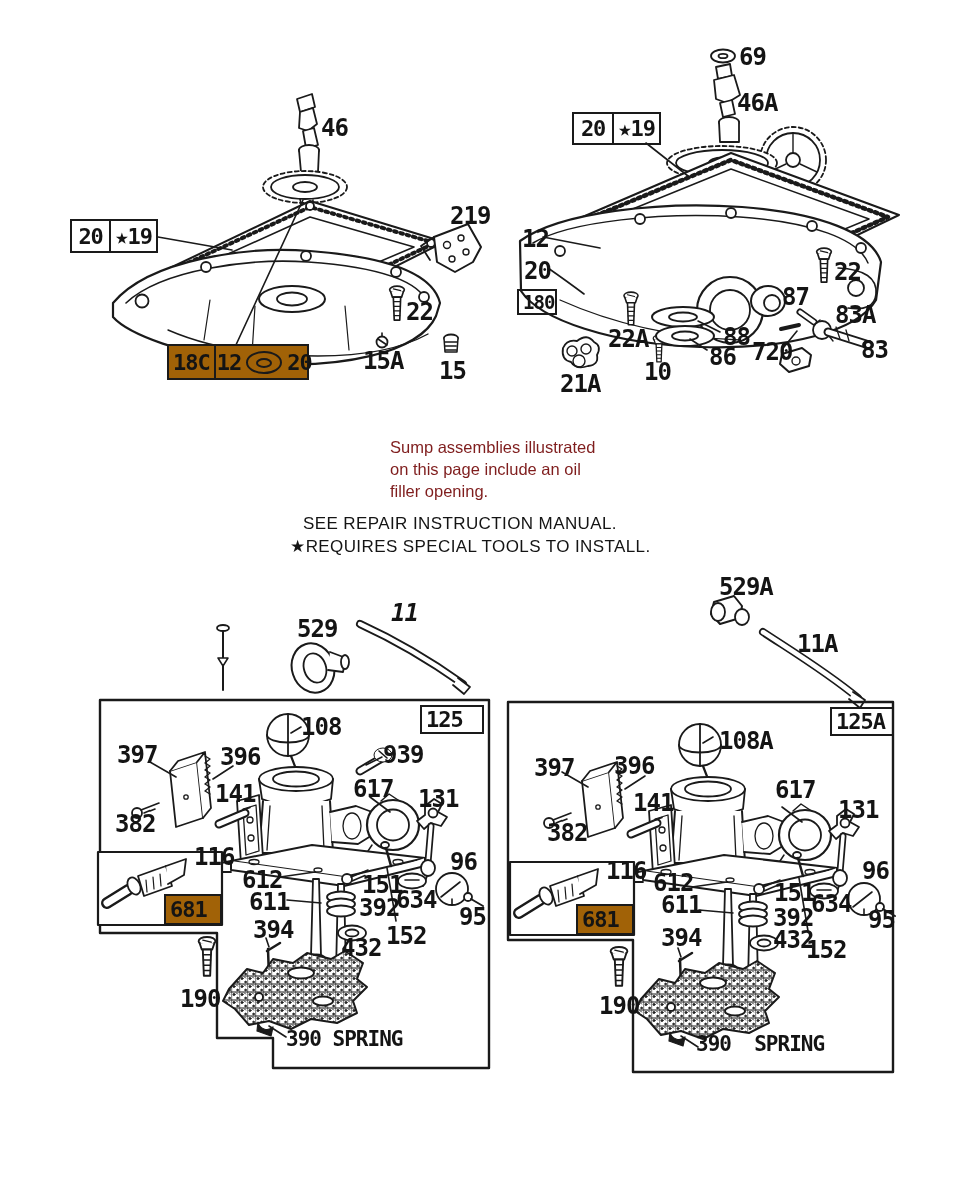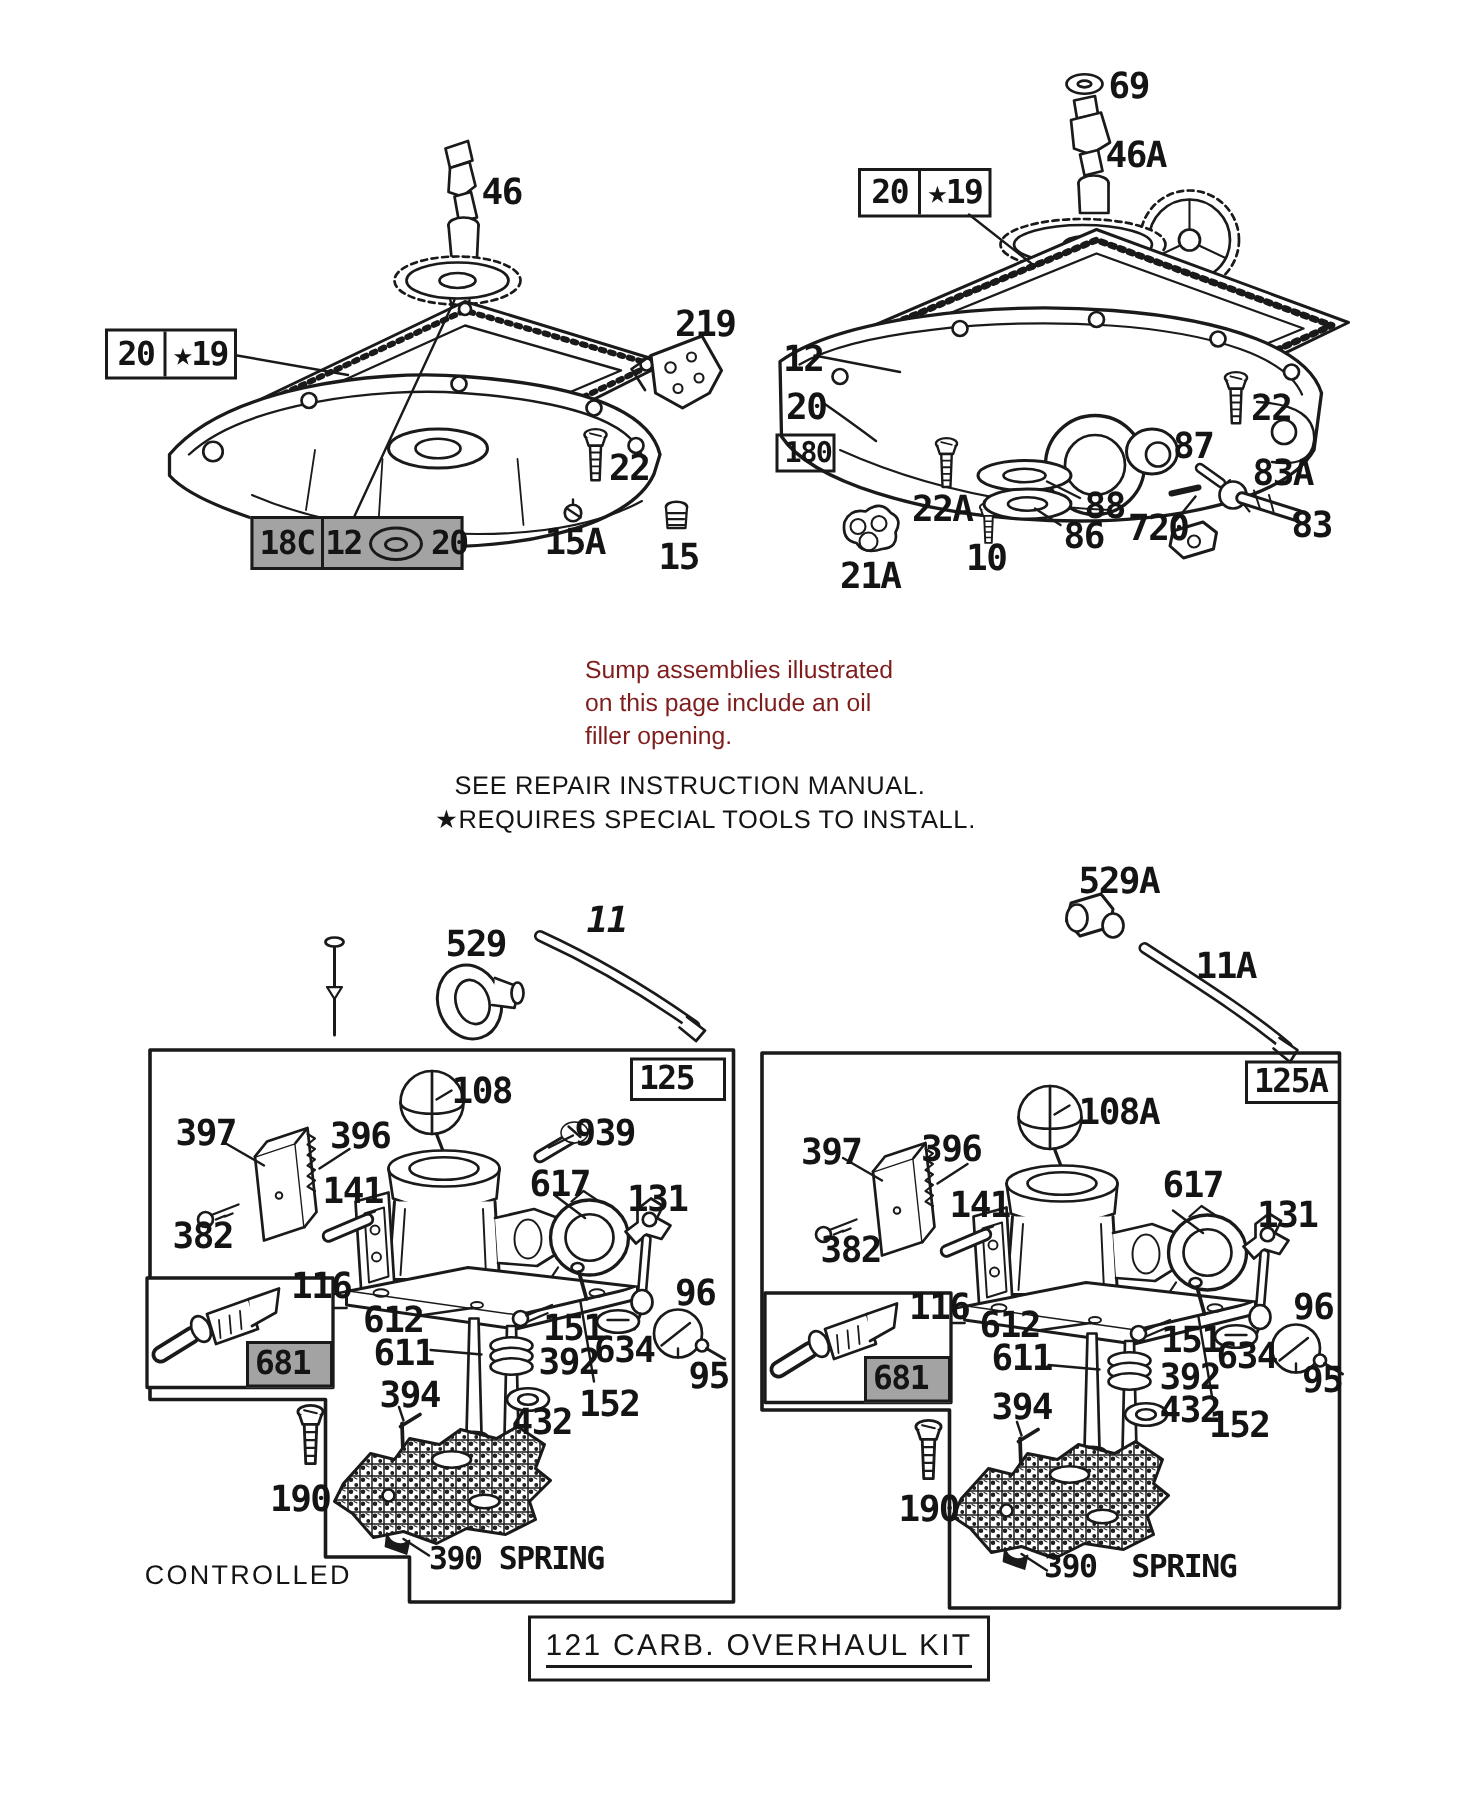--- a/index.html
+++ b/index.html
@@ -7,21 +7,21 @@
          font-family:"Liberation Sans",sans-serif;color:#161616;}
   #art{position:absolute;left:0;top:0;}
   #labels{position:absolute;left:0;top:0;width:972px;height:1200px;pointer-events:none;}
   .callout{position:absolute;font-family:"DejaVu Sans Mono",monospace;font-weight:700;
            font-size:24px;line-height:1;letter-spacing:-1px;color:#141414;white-space:pre;}
   .refbox{position:absolute;border:2.5px solid #1a1a1a;display:flex;align-items:stretch;
           font-family:"DejaVu Sans Mono","DejaVu Sans",monospace;font-weight:700;
           font-size:22px;letter-spacing:-1px;color:#141414;background:transparent;box-sizing:border-box;}
   .refbox .cell{display:flex;align-items:center;justify-content:center;padding:0 4px;}
   .bdr{border-right:2.5px solid #1a1a1a;}
-  .whitebg{background:#a3a3a3;}
+  .whitebg{background:#a16207;}
   .washer-outer{display:inline-block;width:32px;height:19px;border:2.2px solid #1a1a1a;border-radius:50%;
                 position:relative;margin:0 3px;}
   .washer-inner{position:absolute;left:8px;top:5px;width:12px;height:6px;border:2px solid #1a1a1a;border-radius:50%;}
   .noteblock{position:absolute;font-size:16.5px;line-height:22px;color:#7f1d1d;}
   .warnblock{position:absolute;font-size:17px;line-height:23px;letter-spacing:.4px;color:#141414;}
   .thermo{position:absolute;font-size:18px;line-height:23px;letter-spacing:1.5px;color:#141414;text-align:center;}
   #kitbox{position:absolute;left:352px;top:1077px;width:304px;height:40px;border:2.5px solid #1a1a1a;
           display:flex;align-items:center;justify-content:center;background:#fff;}
   #kitbox span{font-size:20px;letter-spacing:1.5px;border-bottom:2px solid #1a1a1a;padding-bottom:1px;}
   #box53{flex-direction:column;align-items:stretch;}
@@ -394,32 +394,28 @@
   </div>
 
   <div class="refbox whitebg" style="left:164px;top:894px;width:58px;height:31px;">
     <div class="cell">681</div>
   </div>
 
   <div class="refbox whitebg" style="left:576px;top:904px;width:58px;height:31px;">
     <div class="cell">681</div>
   </div>
 
-  <div id="kitbox">
-    <span>121 CARB. OVERHAUL KIT</span>
-  </div>
 
   <div class="noteblock" style="left:390px;top:436px;">
     <div>Sump assemblies illustrated</div>
     <div>on this page include an oil</div>
     <div>filler opening.</div>
   </div>
 
   <div class="warnblock" style="left:290px;top:512px;">
     <div style="padding-left:13px;">SEE REPAIR INSTRUCTION MANUAL.</div>
     <div>★REQUIRES SPECIAL TOOLS TO INSTALL.</div>
   </div>
 
   <div class="thermo" style="left:58px;top:1039px;width:215px;">
-    <div>CONTROLLED</div>
   </div>
 
 </div>
 
 </body></html>

